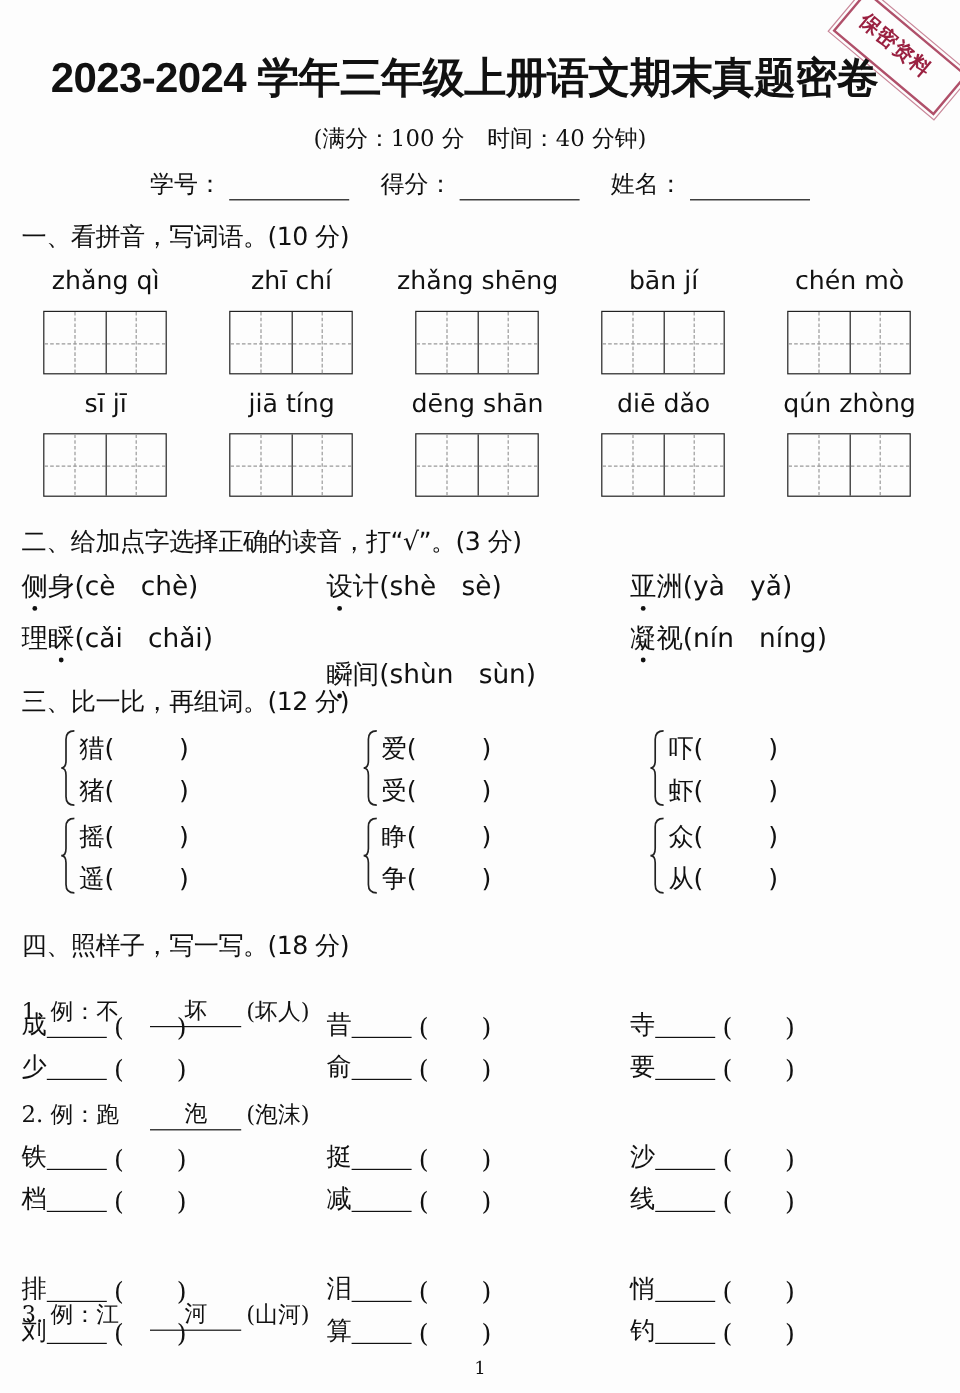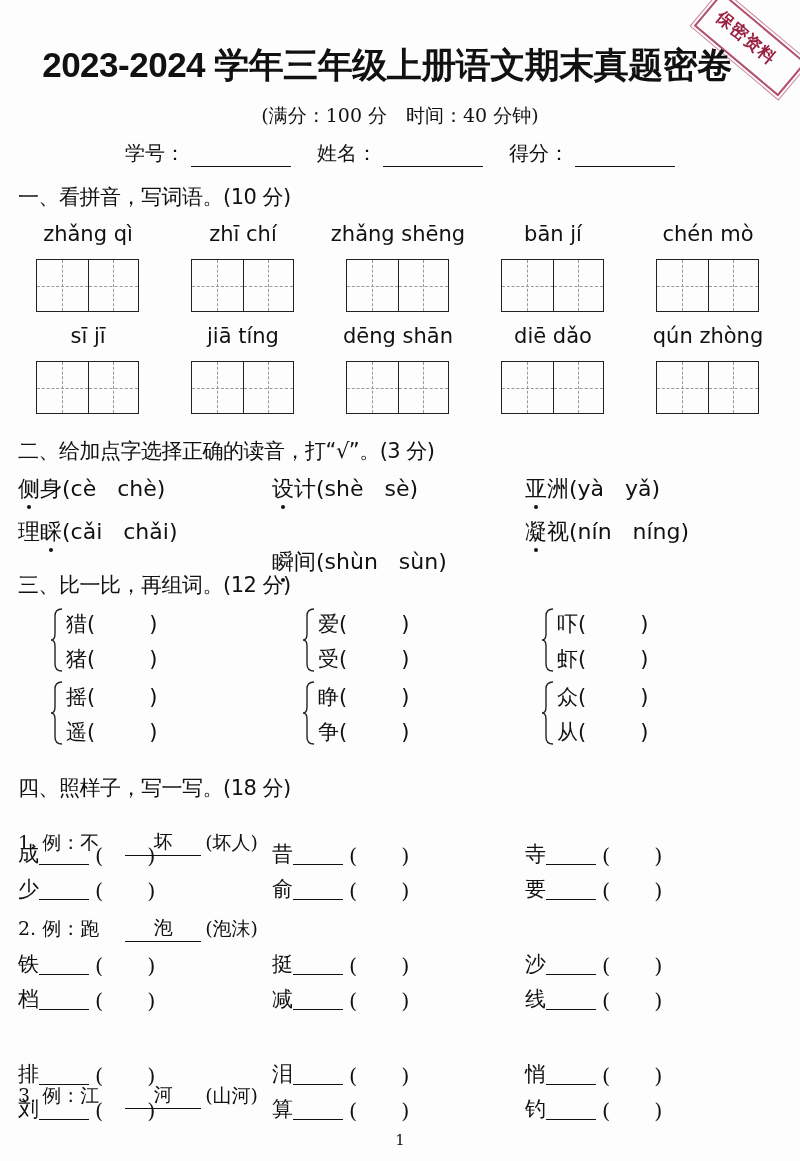--- a/index.html
+++ b/index.html
@@ -65,25 +65,25 @@
 <div class="stamp">保密资料</div>
 
 <div class="title">2023-2024 学年三年级上册语文期末真题密卷</div>
 <div class="subtitle">(满分：100 分　时间：40 分钟)</div>
 <div class="info-row">
   <div class="info-item">
     <span>学号：</span>
     <span class="info-blank"></span>
   </div>
   <div class="info-item">
+    <span>得分：</span>
+    <span class="info-blank"></span>
+  </div>
+  <div class="info-item">
     <span>姓名：</span>
-    <span class="info-blank"></span>
-  </div>
-  <div class="info-item">
-    <span>得分：</span>
     <span class="info-blank"></span>
   </div>
 </div>
 
 <div class="section-head" style="top:183px">一、看拼音，写词语。(10 分)</div>
 
 <div class="pinyin" style="left:8px;top:222px">zhǎng qì</div>
 <div class="pinyin" style="left:163px;top:222px">zhī chí</div>
 <div class="pinyin" style="left:318px;top:222px">zhǎng shēng</div>
 <div class="pinyin" style="left:473px;top:222px">bān jí</div>

